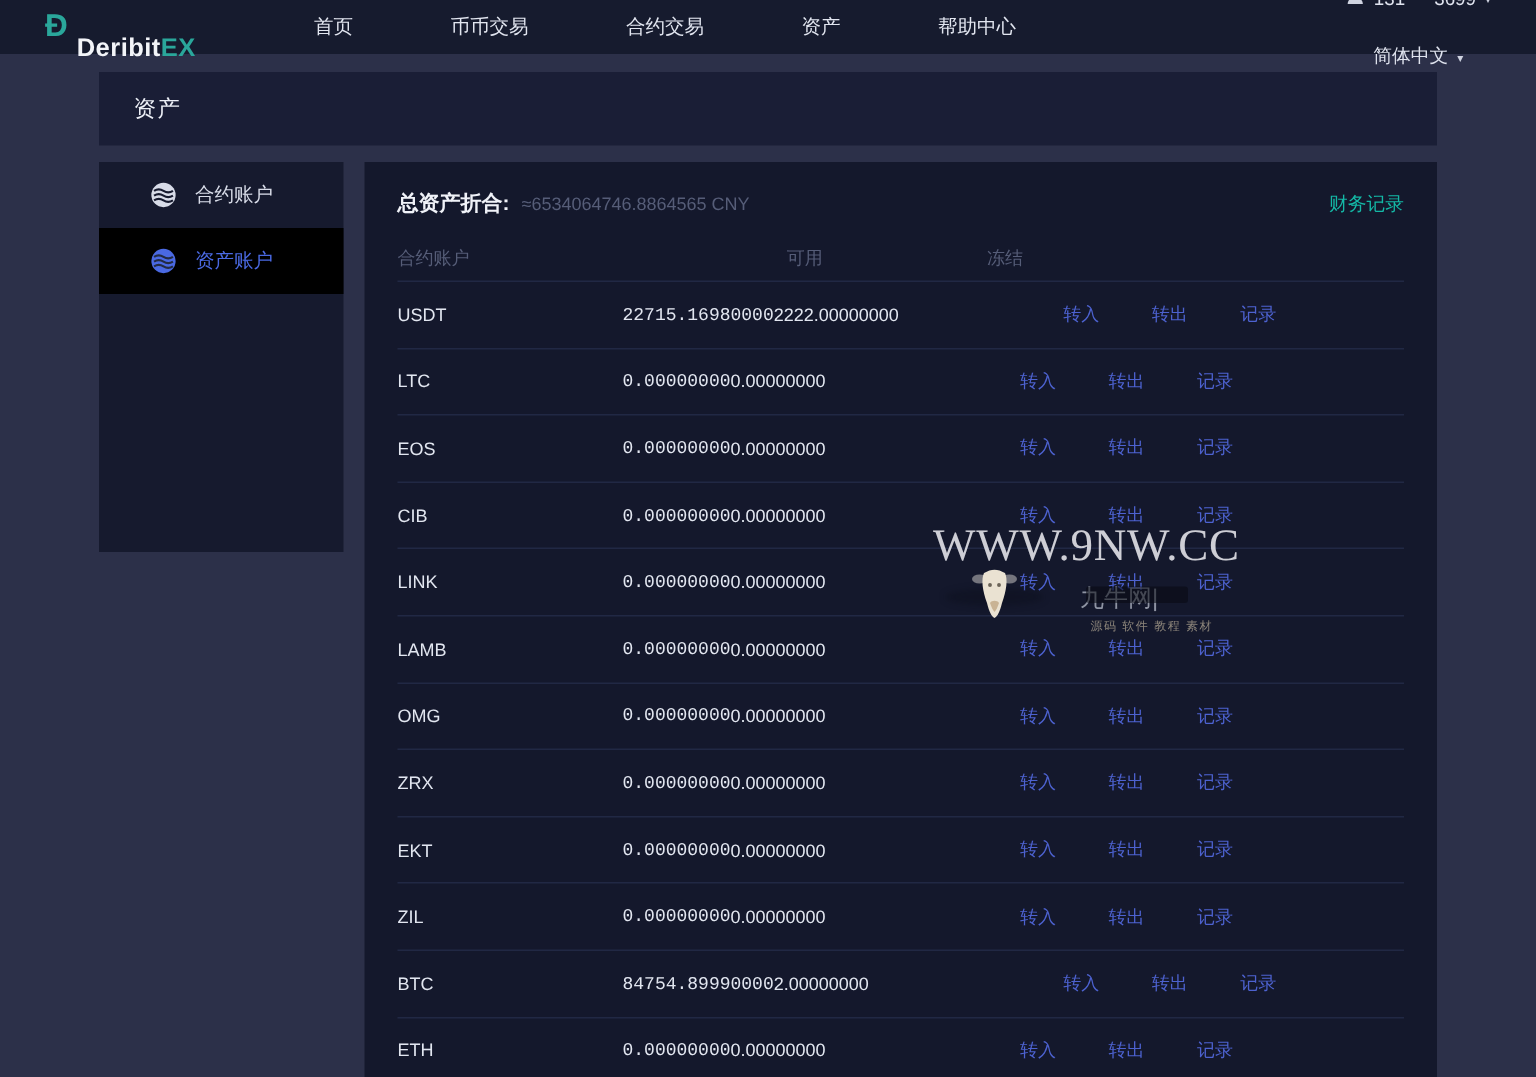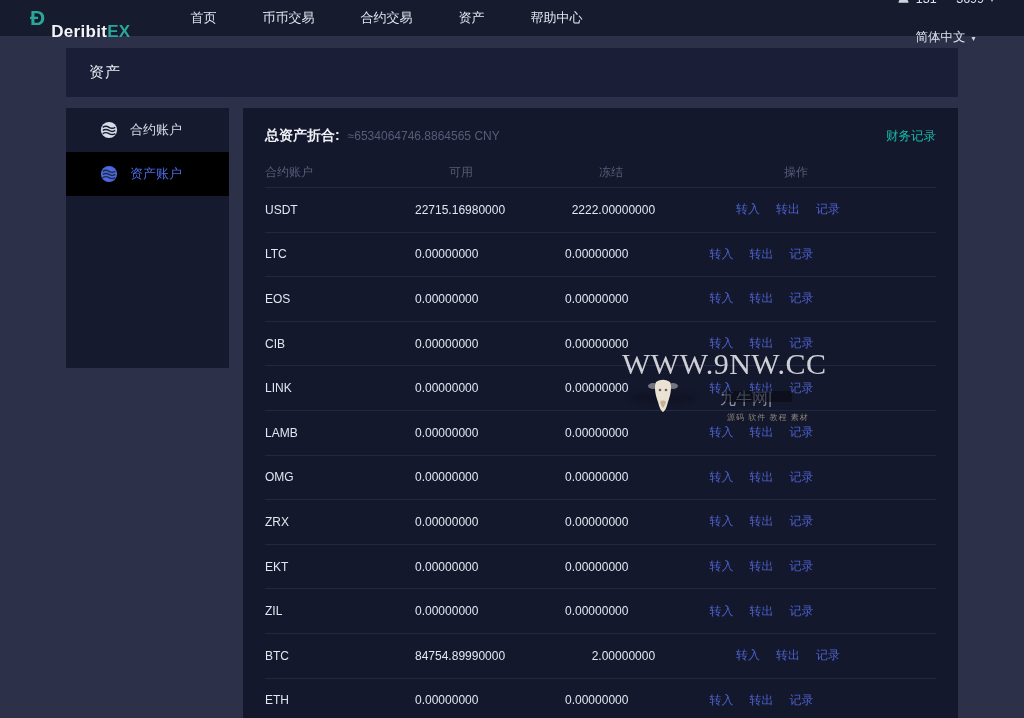--- a/index.html
+++ b/index.html
@@ -3,21 +3,21 @@
 <meta charset="utf-8">
 <style>
   * { margin:0; padding:0; box-sizing:border-box; }
   html,body { width:1024px; height:718px; overflow:hidden; }
   body {
     background:#2c3049;
     font-family:"Liberation Sans", sans-serif;
     color:#e6e9f2;
     position:relative;
   }
-  a { text-decoration:none; cursor:pointer; }
+  a { text-decoration:none; cursor:pointer;margin-left:19px; }
 
   
   .navbar {
     height:36px; background:#161b2e;
     display:flex; align-items:center;
     padding:0 30px;
   }
   .brand { display:flex; align-items:center; gap:6px; }
   .brand-icon { color:#2aa79b; font-weight:bold; font-size:21px; line-height:1; transform:translateY(-1px); }
   .brand-text { font-size:17px; font-weight:bold; color:#f2f4f8; letter-spacing:.3px;margin-top:28px; }
@@ -59,22 +59,22 @@
 
   
   .thead, .trow {
     display:flex; align-items:center;
     margin:0 22px; padding-right:128px;
     border-bottom:1px solid #212844;
   }
   .thead { height:30px; font-size:12px; color:#565d78; }
   .trow { height:44.6px; font-size:12px; color:#e2e6f0; }
   .c-coin   { flex:0 0 150px; text-align:left; }
-  .c-avail  { flex:1 1 auto;  text-align:right; }
-  .c-frozen { flex:0 0 150px; text-align:right; }
+  .c-avail  { flex:1 1 auto;  text-align:center;font-family:Liberation Mono, monospace; }
+  .c-frozen { flex:0 0 150px; }
   .c-actions{ flex:0 0 185px; display:flex; justify-content:flex-end; gap:16px; }
   .c-actions a { color:#4d62d0; font-size:12px;font-family:Liberation Serif, serif; }
   .h-actions { text-align:right; }
 
   
   .watermark { position:absolute; left:0; top:0; width:920px; height:718px; pointer-events:none; z-index:5; }
   .wm-site {
     position:absolute; left:622px; top:347px;
     font-family:"Liberation Serif", serif;
     font-size:30px; color:rgba(238,238,243,0.85); letter-spacing:.5px;
@@ -152,21 +152,20 @@
         <span class="total-label">总资产折合:</span>
         <span class="total-value">≈6534064746.8864565 CNY</span>
       </div>
       <a class="records-link">财务记录</a>
     </div>
 
     <div class="thead">
       <span class="c-coin">合约账户</span>
       <span class="c-avail">可用</span>
       <span class="c-frozen">冻结</span>
-      <span class="c-actions h-actions">操作</span>
     </div>
 
     <div>
   <div class="trow">
     <span class="c-coin">USDT</span>
     <span class="c-avail">22715.16980000</span>
     <span class="c-frozen">2222.00000000</span>
     <span class="c-actions">
       <a>转入</a>
       <a>转出</a>

